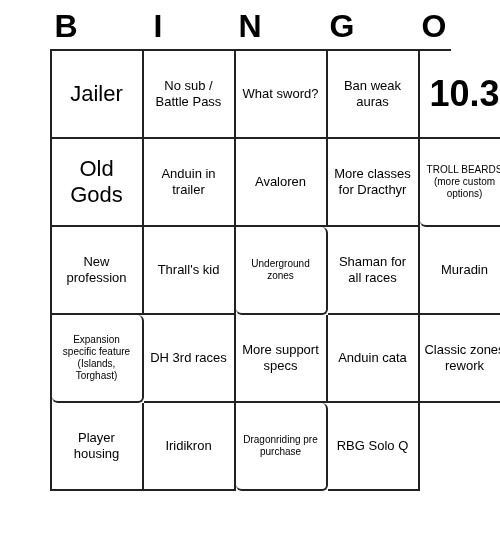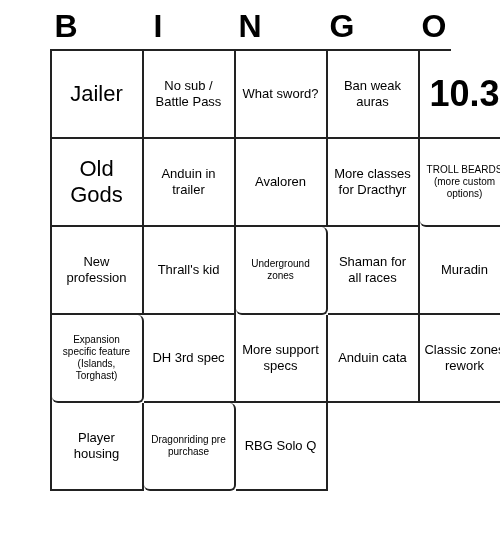--- a/index.html
+++ b/index.html
@@ -83,20 +83,21 @@
     <div class="cell">Anduin in trailer</div>
     <div class="cell">Avaloren</div>
     <div class="cell">More classes for Dracthyr</div>
     <div class="cell small-text">TROLL BEARDS (more custom options)</div>
     <div class="cell">New profession</div>
     <div class="cell">Thrall's kid</div>
     <div class="cell small-text">Underground zones</div>
     <div class="cell">Shaman for all races</div>
     <div class="cell">Muradin</div>
     <div class="cell small-text">Expansion specific feature (Islands, Torghast)</div>
-    <div class="cell">DH 3rd spec</div>
+    <div class="cell">DH 3rd races</div>
     <div class="cell">More support specs</div>
     <div class="cell">Anduin cata</div>
     <div class="cell">Classic zones rework</div>
     <div class="cell">Player housing</div>
+    <div class="cell">Iridikron</div>
     <div class="cell small-text">Dragonriding pre purchase</div>
     <div class="cell">RBG Solo Q</div>
   </div>
 
 </body></html>

